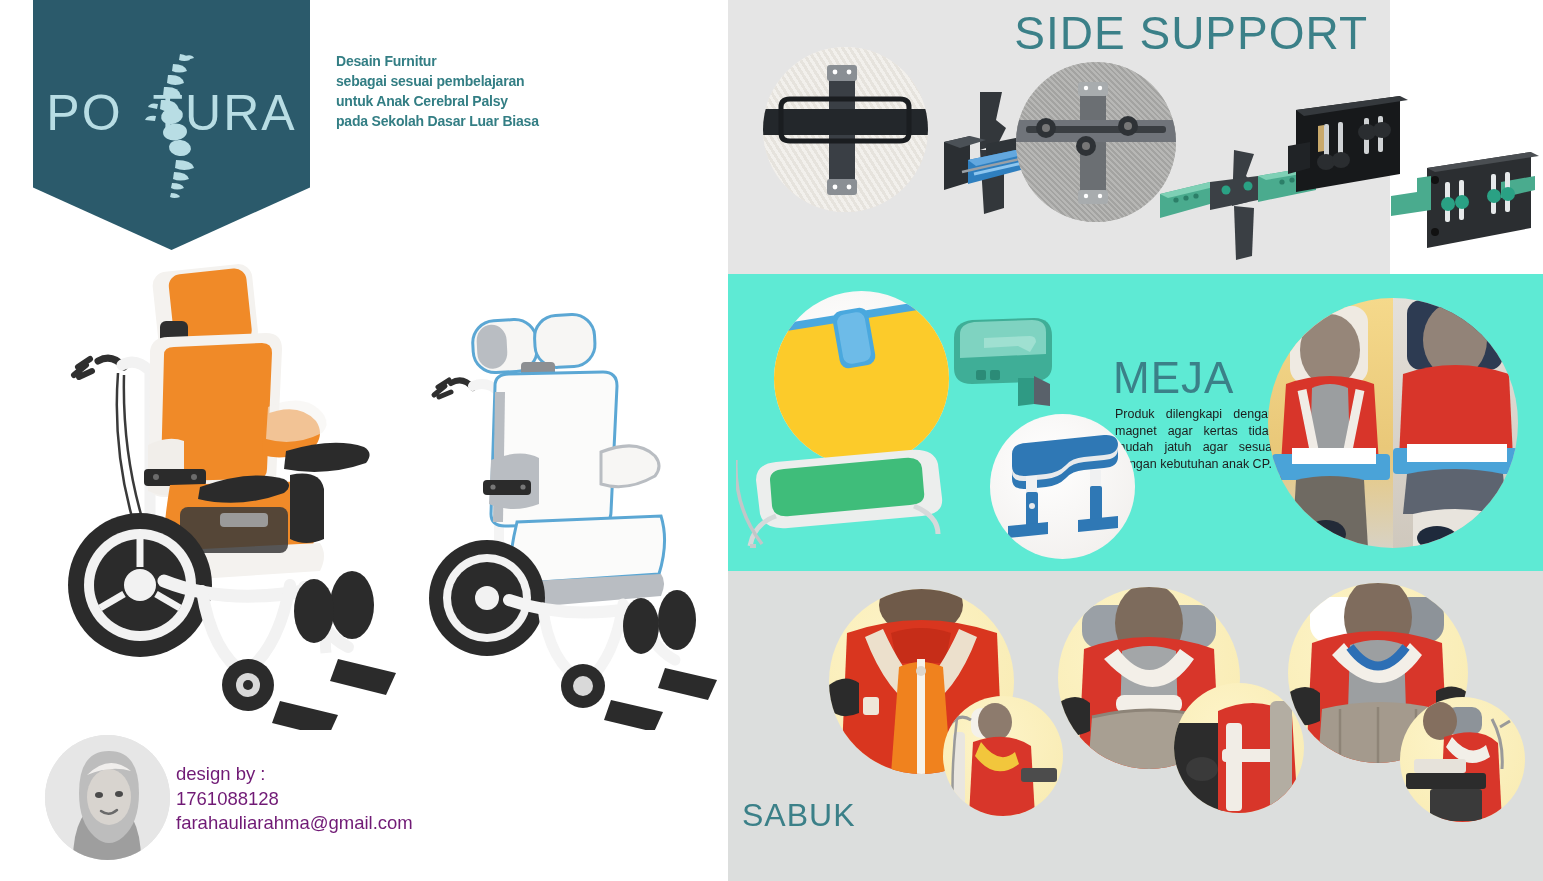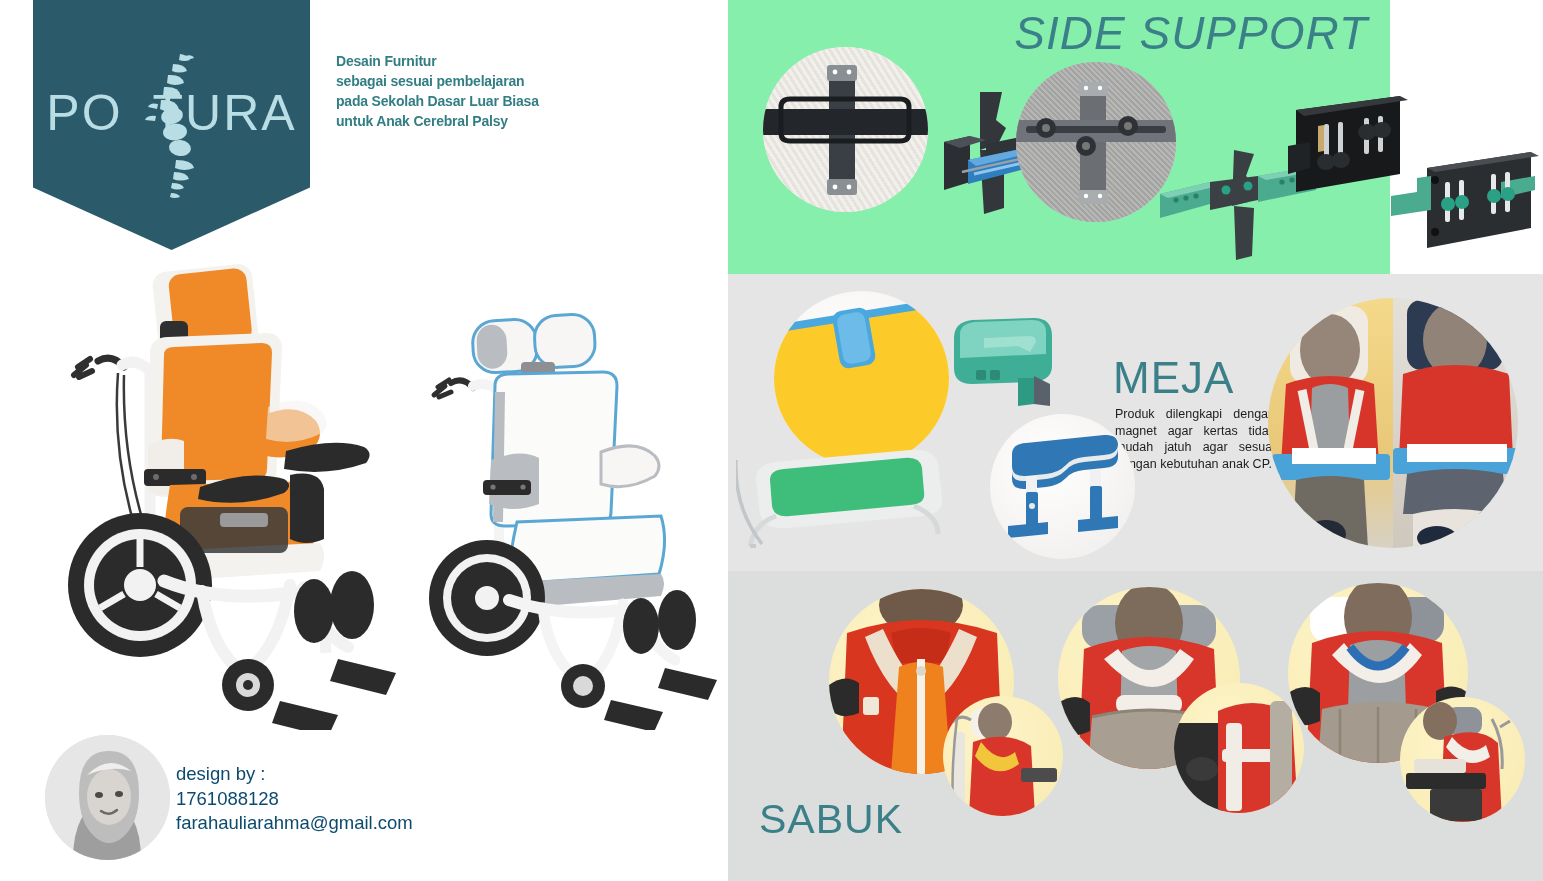--- a/index.html
+++ b/index.html
@@ -24,35 +24,35 @@
              letter-spacing:-0.2px; }
 
   
   .chair-wrap { position:absolute; }
   .chair-a { left:52px; top:255px; width:350px; height:475px; }
   .chair-b { left:425px; top:300px; width:300px; height:430px; }
 
   
   .avatar { position:absolute; left:45px; top:735px; width:125px; height:125px;
             border-radius:50%; overflow:hidden; background:#e3e3e3; }
-  .credit { position:absolute; left:176px; top:762px; color:#0c4a6e;
+  .credit { position:absolute; left:176px; top:762px; color:#701a75;
             font-size:18.5px; line-height:1.33; }
   .credit div { white-space:nowrap; }
 
   
   .panel { position:absolute; left:728px; }
-  .panel-side { top:0; width:662px; height:274px; background:#86efac;font-style:italic; }
-  .panel-meja { top:274px; width:815px; height:297px; background:#e5e5e5; }
+  .panel-side { top:0; width:662px; height:274px; background:#e5e5e5; }
+  .panel-meja { top:274px; width:815px; height:297px; background:#5eead4; }
   .panel-sabuk{ top:571px; width:815px; height:310px; background:#dcdedd; }
 
   .hdr { position:absolute; color:#3b8088; font-weight:normal; line-height:1;
          font-family:"Liberation Sans", sans-serif; }
   .hdr-side  { right:22px; top:10px; font-size:46px; letter-spacing:1px; }
   .hdr-meja  { left:385px; top:82px; font-size:44px; letter-spacing:1px; }
-  .hdr-sabuk { left:31px; top:228px; font-size:41px; letter-spacing:1px; }
+  .hdr-sabuk { left:14px; top:228px; font-size:32px; letter-spacing:1px; }
 
   .meja-body { position:absolute; left:387px; top:132px; width:160px;
                color:#1d1d1d; font-size:12.5px; line-height:1.32; text-align:justify; }
 
   
   .circ { position:absolute; border-radius:50%; overflow:hidden; }
   .rectimg { position:absolute; overflow:hidden; }
 
   
   .ph { width:100%; height:100%; }
@@ -95,22 +95,22 @@
           <path d="M57 4 q7 -2 9 2 l-7 2 z"></path>
           <path d="M30 52 q-8 -2 -10 3 l9 2 z"></path>
           <path d="M28 64 q-9 -1 -11 4 l10 1 z"></path>
         </g>
       </svg>
     </div>
 
     <div class="tagline">
       <div>Desain Furnitur</div>
       <div>sebagai sesuai pembelajaran</div>
+      <div>untuk Anak Cerebral Palsy</div>
       <div>pada Sekolah Dasar Luar Biasa</div>
-      <div>untuk Anak Cerebral Palsy</div>
     </div>
 
     <div class="chair-wrap chair-a">
       <svg width="350" height="475" viewBox="0 0 350 475">
 
         <path d="M72 112 q-12 -14 -26 -6" stroke="#2f2f2f" stroke-width="7" fill="none" stroke-linecap="round"></path>
         <path d="M38 104 l-12 8 M34 110 l-12 10 M40 116 l-13 6" stroke="#2f2f2f" stroke-width="6" stroke-linecap="round"></path>
         <path d="M66 118 q-6 80 18 158" stroke="#3a3a3a" stroke-width="2.5" fill="none"></path>
         <path d="M72 120 q-2 82 22 156" stroke="#3a3a3a" stroke-width="2.5" fill="none"></path>
 

